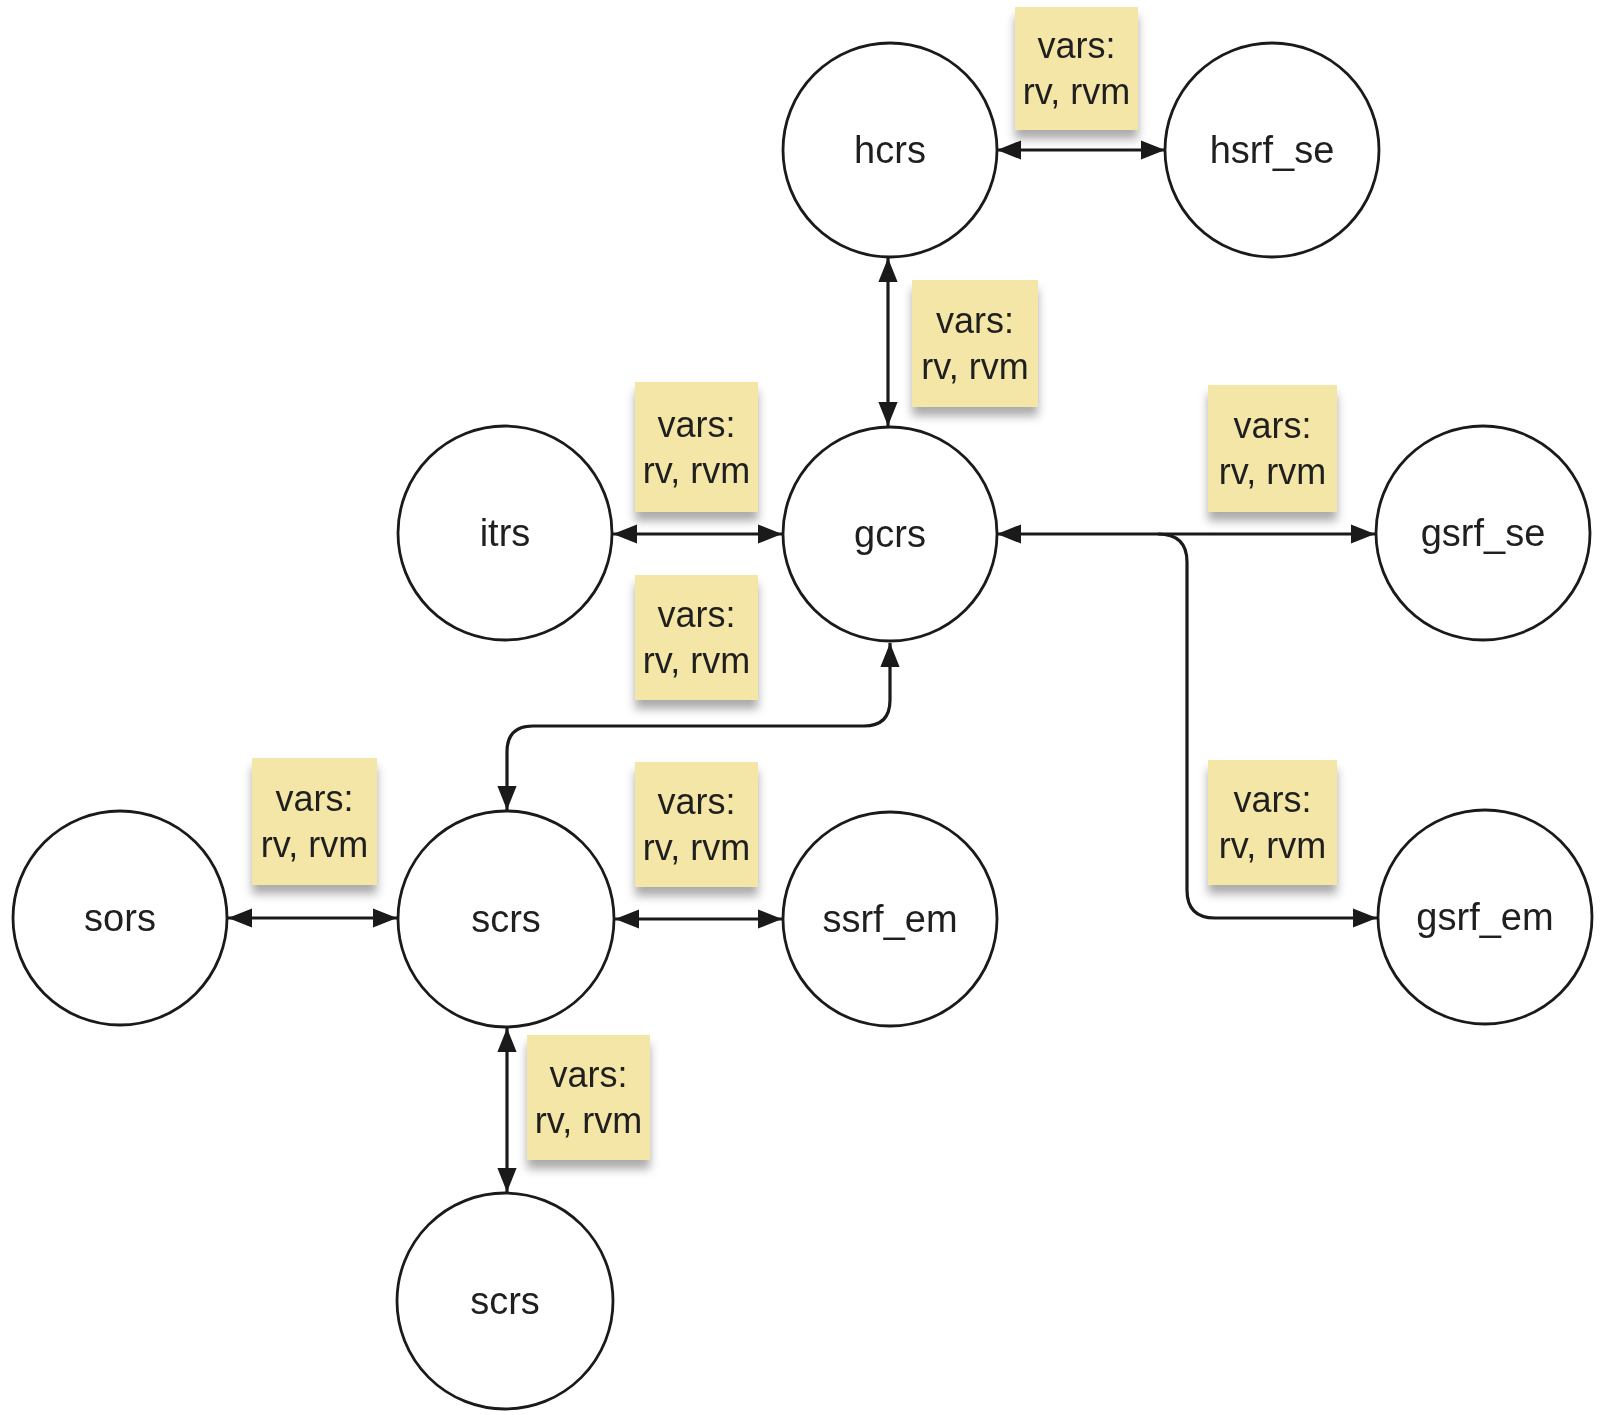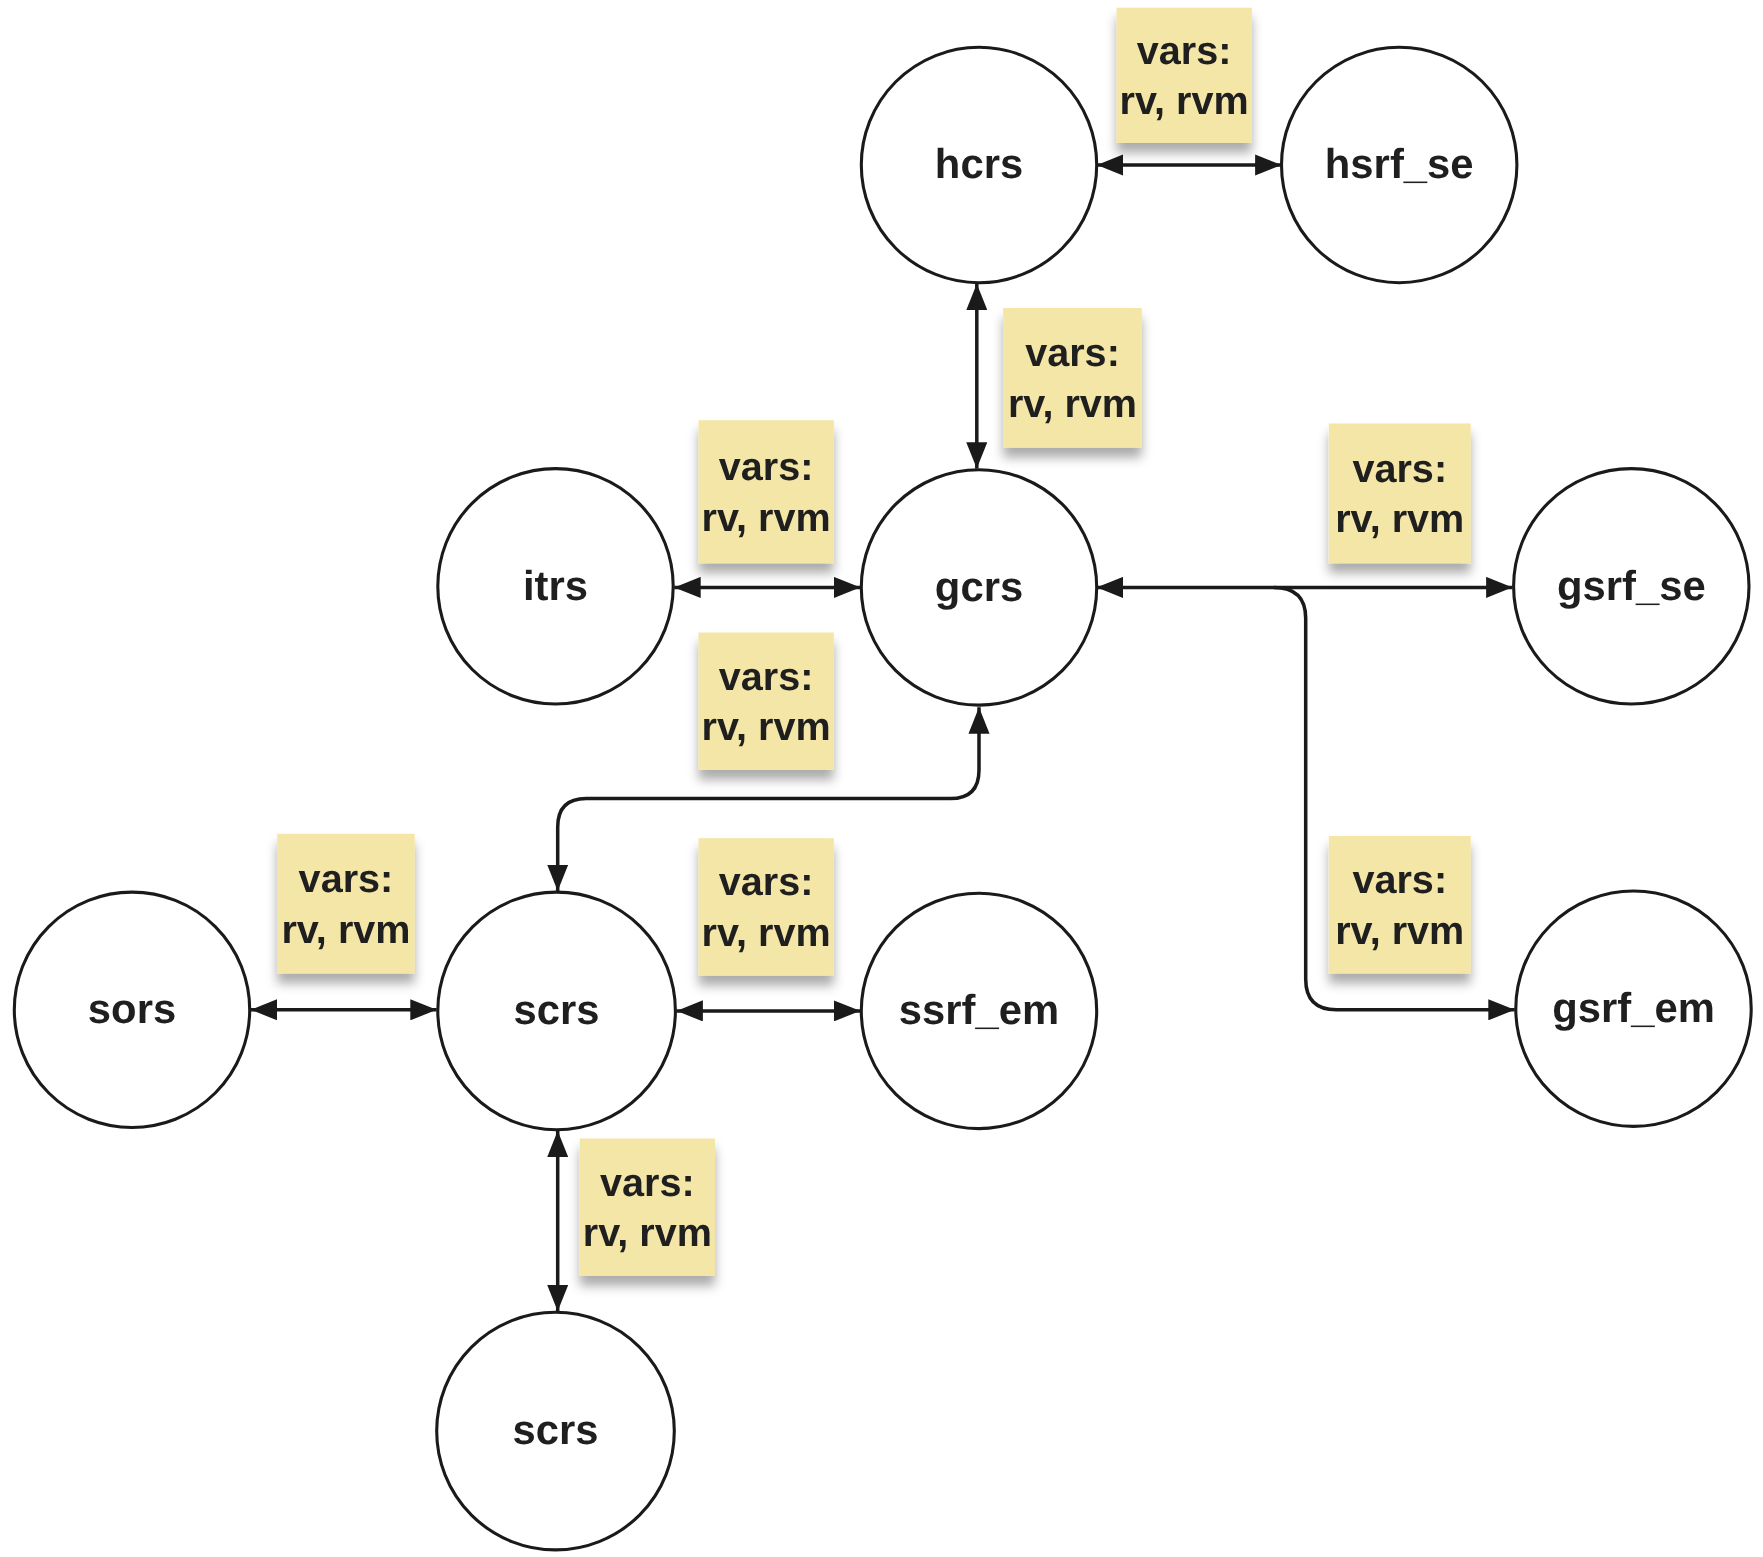--- a/index.html
+++ b/index.html
@@ -2,21 +2,20 @@
 <html><head>
 <meta charset="utf-8">
 <style>
   html, body { margin: 0; padding: 0; background: #ffffff; }
   .canvas {
     position: relative;
     width: 1603px;
     height: 1415px;
     background: #ffffff;
     font-family: "Liberation Sans", sans-serif;
-    font-weight: bold;
   }
   svg { display: block; }
   .edge { fill: none; }
   .node-label {
     font-family: "Liberation Sans", sans-serif;
     font-size: 38px;
     text-anchor: middle;
   }
   .note-line {
     font-family: "Liberation Sans", sans-serif;

